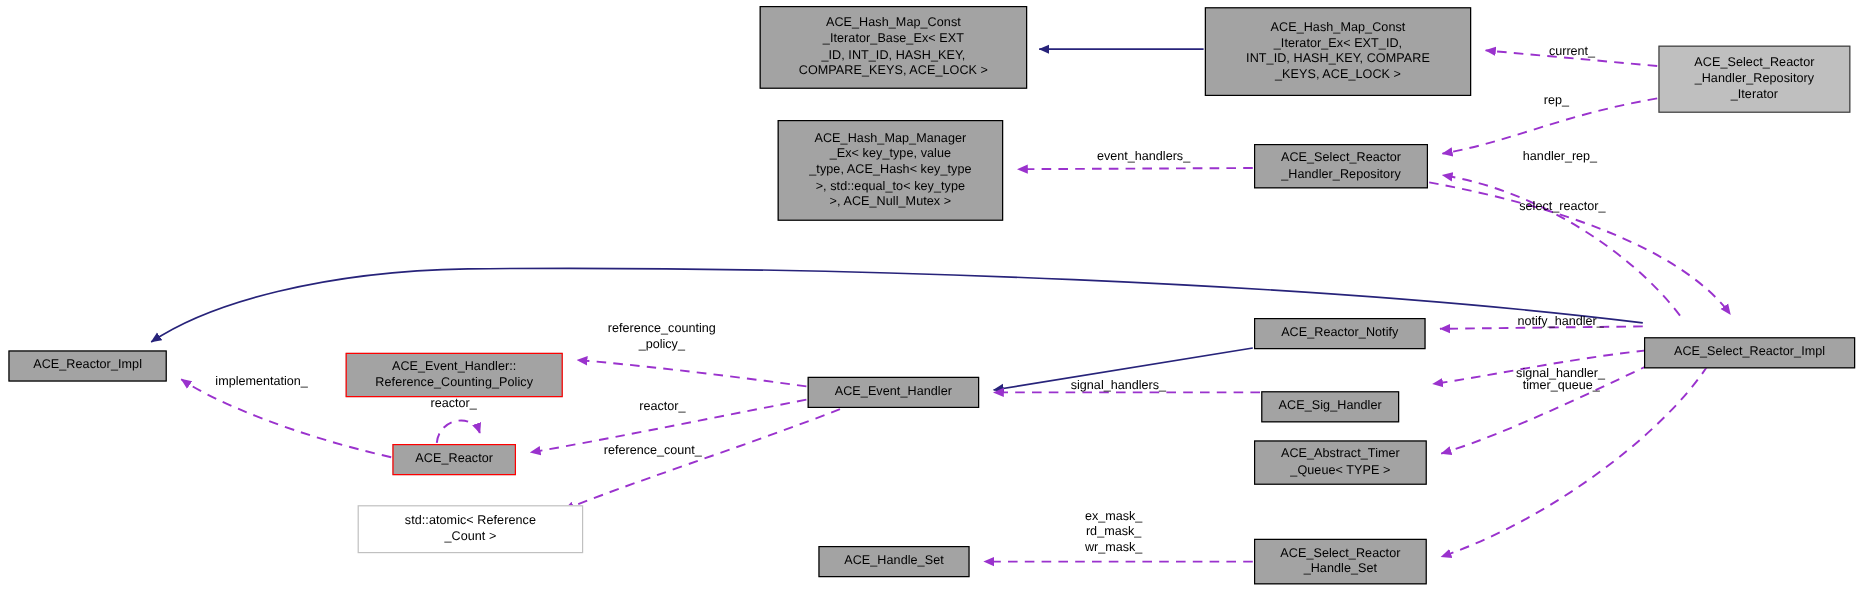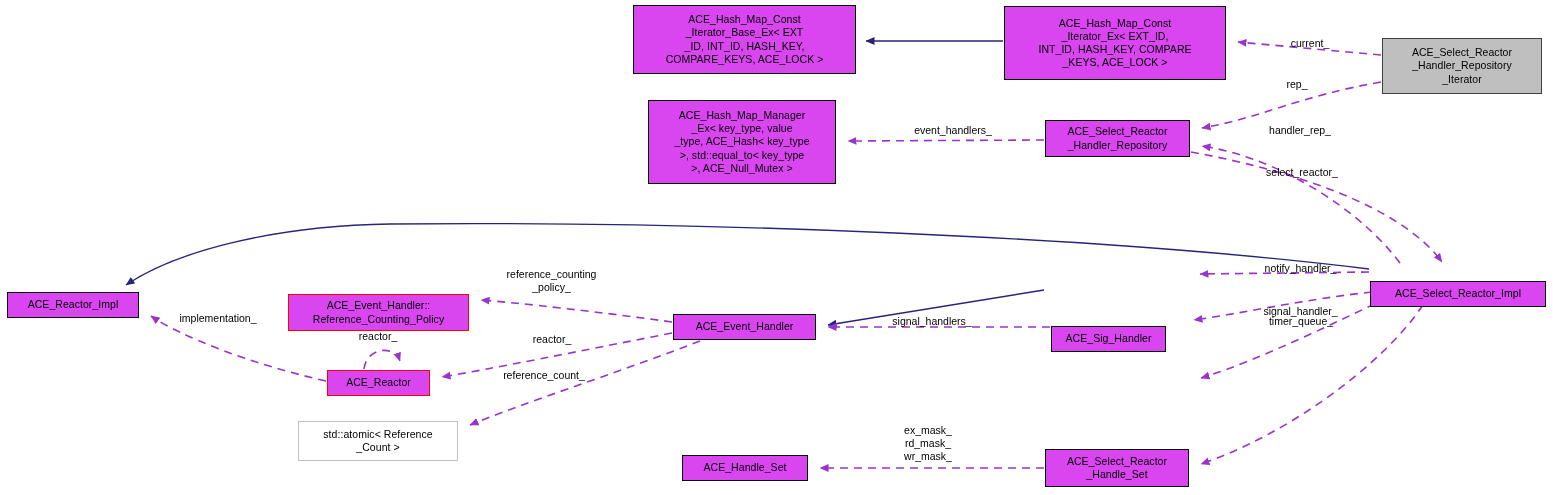--- a/index.html
+++ b/index.html
@@ -26,21 +26,21 @@
   .node {
     position: absolute;
     box-sizing: border-box;
     display: flex;
     align-items: center;
     justify-content: center;
     text-align: center;
     font-size: 10.5px;
     line-height: 13.2px;
     color: #000000;
-    background: #d946ef;
+    background: #a3a3a3;
     border: 1px solid #000000;
     white-space: pre-line;
     letter-spacing: 0.05px;
   }
   .node.focus {
     background: #bfbfbf;
     border: 1px solid #404040;
   }
   .node.linked {
     border: 1px solid #ff0000;
@@ -142,29 +142,32 @@
   <div class="node" style="left:1045px; top:120px; width:145px; height:37px;">ACE_Select_Reactor
 _Handler_Repository</div>
 
   <div class="node" style="left:7px; top:292px; width:132px; height:26px;">ACE_Reactor_Impl</div>
 
   <div class="node linked" style="left:288px; top:294px; width:181px; height:37px;">ACE_Event_Handler::
 Reference_Counting_Policy</div>
 
   <div class="node" style="left:673px; top:314px; width:143px; height:26px;">ACE_Event_Handler</div>
 
+  <div class="node" style="left:1045px; top:265px; width:143px; height:26px;">ACE_Reactor_Notify</div>
 
   <div class="node" style="left:1370px; top:265px; width:176px; height:26px;margin-top:16px;">ACE_Select_Reactor_Impl</div>
 
   <div class="node" style="left:1051px; top:314px; width:115px; height:26px;margin-top:12px;">ACE_Sig_Handler</div>
 
   <div class="node linked" style="left:327px; top:370px; width:103px; height:26px;">ACE_Reactor</div>
 
-
-  <div class="node faded" style="left:298px; top:421px; width:160px; height:40px;">std::atomic&lt; Reference
+  <div class="node" style="left:1045px; top:367px; width:144px; height:37px;">ACE_Abstract_Timer
+_Queue&lt; TYPE &gt;</div>
+
+  <div class="node faded" style="left:298px; top:421px; width:188px; height:40px;">std::atomic&lt; Reference
 _Count &gt;</div>
 
   <div class="node" style="left:682px; top:455px; width:126px; height:26px;">ACE_Handle_Set</div>
 
   <div class="node" style="left:1045px; top:449px; width:144px; height:38px;">ACE_Select_Reactor
 _Handle_Set</div>
 
   <div class="edge-label" style="left:1275px; top:37px; width:70px;">current_</div>
 
   <div class="edge-label" style="left:1272px; top:78px; width:50px;">rep_</div>

